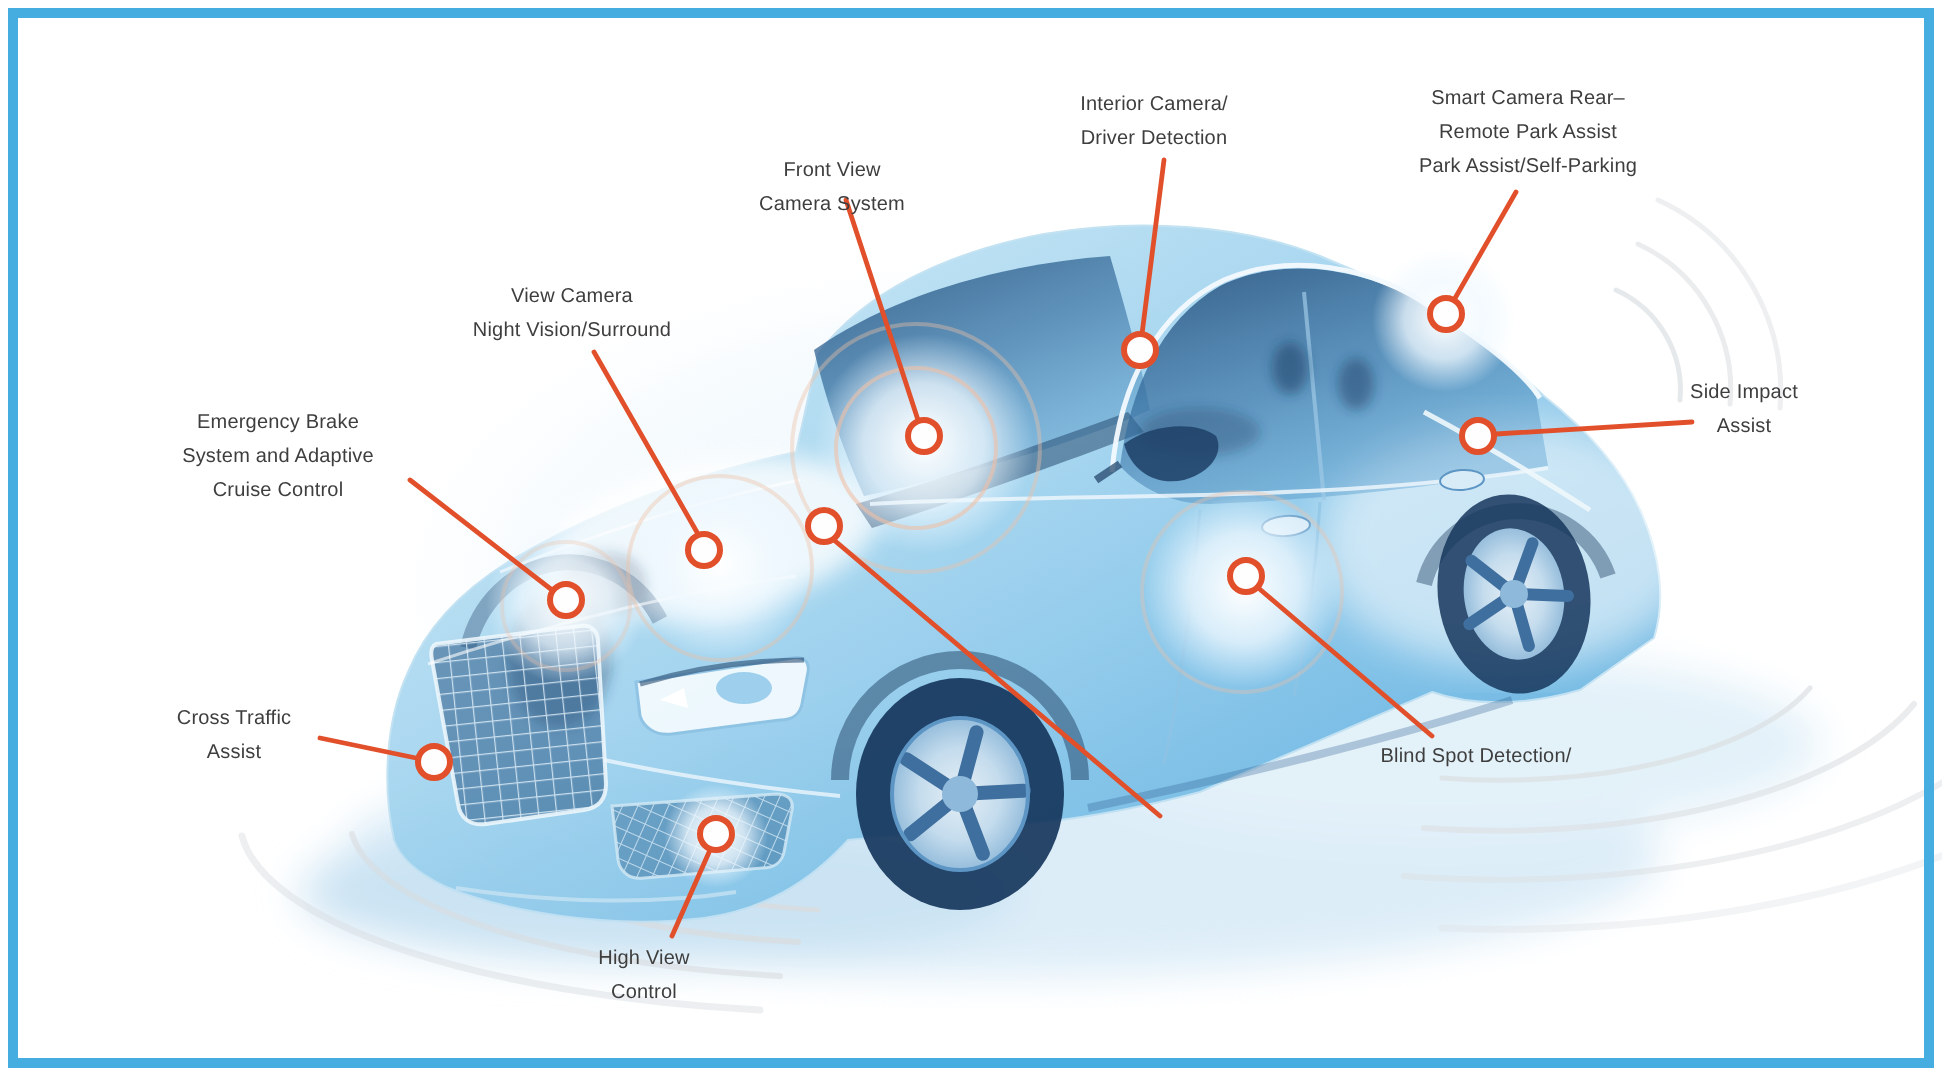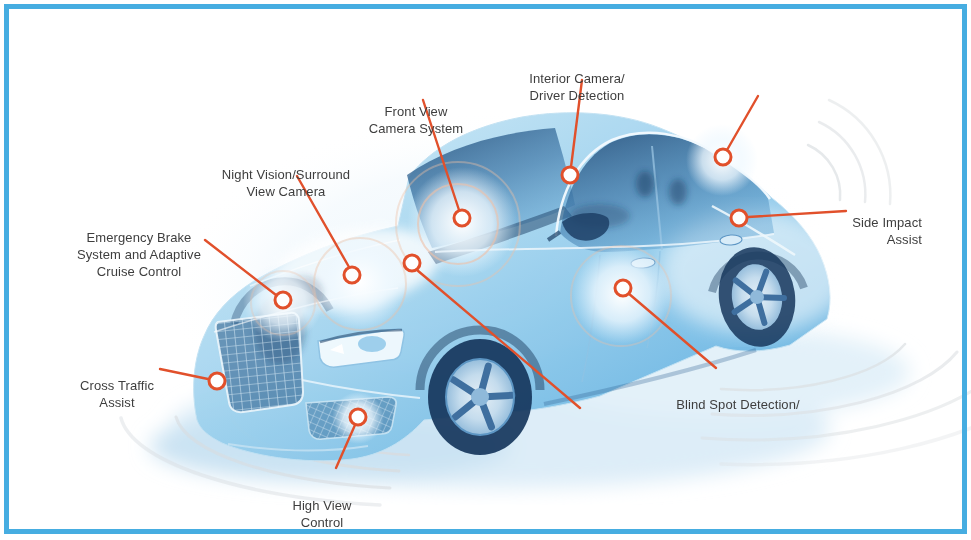--- a/index.html
+++ b/index.html
@@ -6,22 +6,22 @@
   .canvas{
     position:relative;width:971px;height:540px;background:#ffffff;
     font-family:"Liberation Sans",sans-serif;overflow:hidden;
   }
   .frame{
     position:absolute;left:4px;top:4px;width:963px;height:530px;
     border:5px solid #46ade1;box-sizing:border-box;pointer-events:none;z-index:5;
   }
   svg.scene{position:absolute;left:0;top:0;z-index:1;}
   .callout-label{
-    position:absolute;text-align:center;font-size:13px;line-height:17px;
-    color:#3e3e3e;z-index:3;letter-spacing:.1px;margin-top:26px;
+    position:absolute;text-align:center;font-size:10px;line-height:17px;
+    color:#3e3e3e;z-index:3;letter-spacing:.1px;
   }
   .callout-label span{display:block;white-space:nowrap;}
 </style>
 </head>
 <body>
 
 <div class="canvas">
 
   <svg class="scene" width="971" height="540" viewBox="0 0 971 540">
     <defs>
@@ -242,27 +242,32 @@
   </svg>
 
   <div class="callout-label" style="left:341px;top:77px;width:150px;">
     <span>Front View</span>
     <span>Camera System</span>
   </div>
   <div class="callout-label" style="left:502px;top:44px;width:150px;">
     <span>Interior Camera/</span>
     <span>Driver Detection</span>
   </div>
-  <div class="callout-label" style="left:822px;top:188px;width:100px;text-align:right;">
+  <div class="callout-label" style="left:674px;top:41px;width:180px;">
+    <span>Smart Camera Rear–</span>
+    <span>Remote Park Assist</span>
+    <span>Park Assist/Self-Parking</span>
+  </div>
+  <div class="callout-label" style="left:822px;top:188px;width:100px;">
     <span>Side Impact</span>
     <span>Assist</span>
   </div>
   <div class="callout-label" style="left:201px;top:140px;width:170px;">
+    <span>View Camera</span>
     <span>Night Vision/Surround</span>
-    <span>View Camera</span>
   </div>
   <div class="callout-label" style="left:59px;top:203px;width:160px;text-align:center;">
     <span>Emergency Brake</span>
     <span>System and Adaptive</span>
     <span>Cruise Control</span>
   </div>
   <div class="callout-label" style="left:67px;top:351px;width:100px;">
     <span>Cross Traffic</span>
     <span>Assist</span>
   </div>

